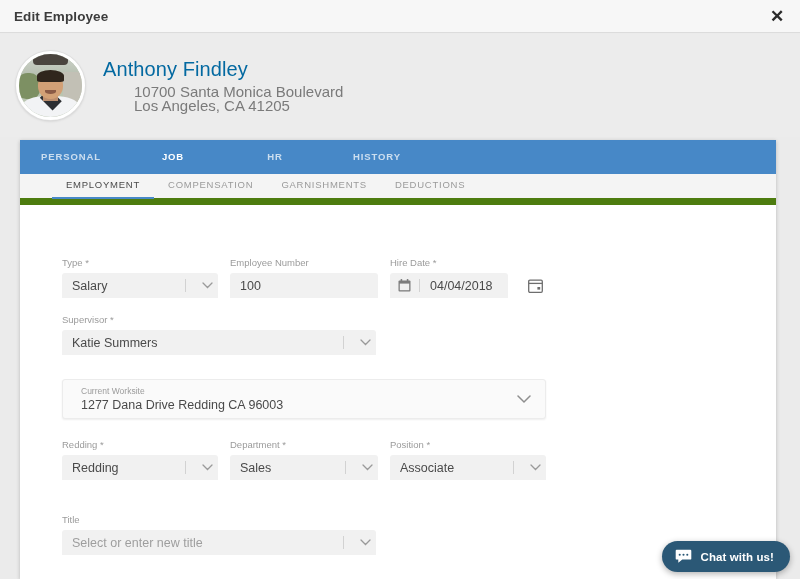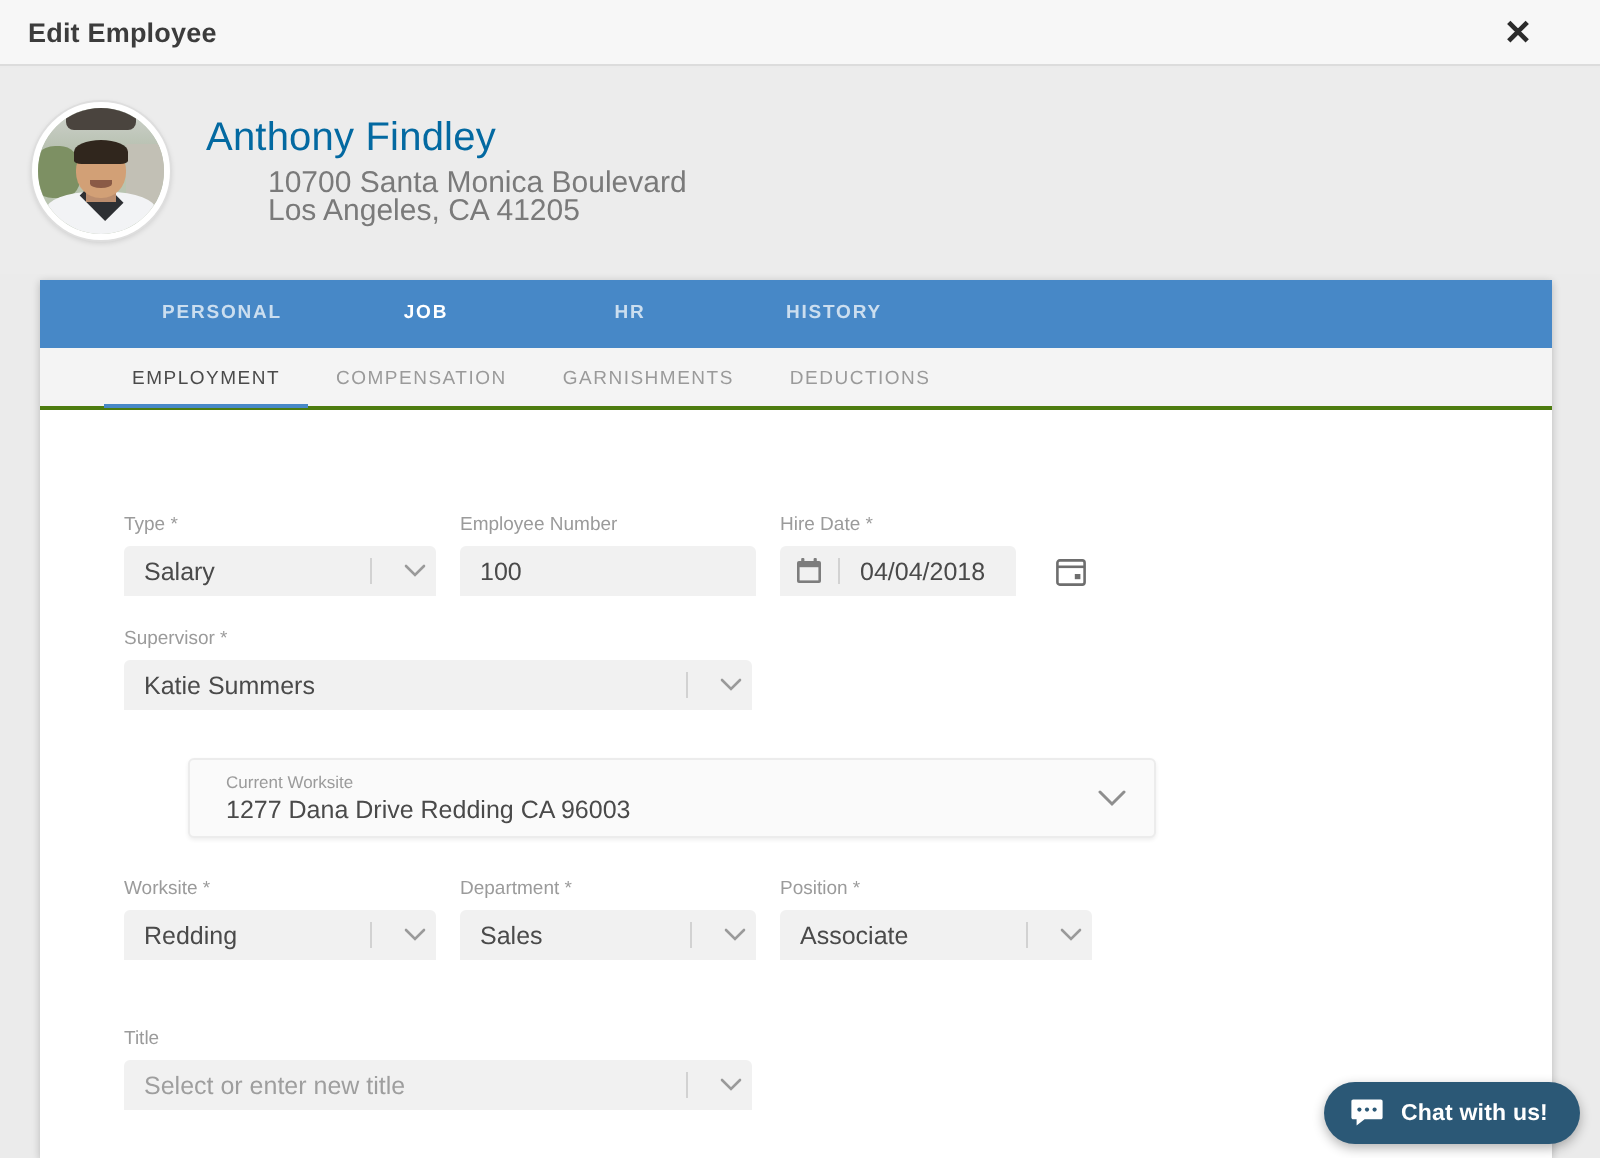--- a/index.html
+++ b/index.html
@@ -15,21 +15,21 @@
   
   .titlebar {
     position: absolute;
     top: 0; left: 0;
     width: 800px; height: 33px;
     background: #f7f7f7;
     border-bottom: 1px solid #dcdcdc;
     display: flex;
     align-items: center;
     justify-content: space-between;
-    padding: 0 30px 0 14px;
+    padding: 0 12px 0 14px;
   }
   .titlebar-title {
     font-size: 13.5px;
     font-weight: bold;
     color: #3c3c3c;
     letter-spacing: 0.1px;
   }
   .close-btn {
     width: 22px; height: 22px;
     display: flex; align-items: center; justify-content: center;
@@ -131,21 +131,20 @@
     background: #ffffff;
     box-shadow: 0 1px 4px rgba(0,0,0,0.22);
   }
 
   
   .tabbar {
     height: 34px;
     background: #4788c7;
     display: flex;
     align-items: flex-end;
-    padding-left: 40px;
   }
   .tab {
     font-size: 9.5px;
     font-weight: bold;
     letter-spacing: 0.9px;
     color: rgba(255,255,255,0.72);
     width: 102px;
     text-align: center;
     cursor: pointer;
     line-height: 34px;
@@ -153,21 +152,21 @@
   }
   .tab.active { color: #ffffff; }
 
   
   .subtabbar {
     height: 31px;
     background: #f4f4f4;
     display: flex;
     align-items: flex-end;
     padding-left: 32px;
-    border-bottom: 2px solid #4d7c0f;
+    border-bottom: 7px solid #4d7c0f;
   }
   .subtab {
     font-size: 9.5px;
     letter-spacing: 0.75px;
     color: #9a9a9a;
     padding: 0 14px 8px 14px;
     cursor: pointer;
     position: relative;
   }
   .subtab.active { color: #4a4a4a; }
@@ -262,21 +261,20 @@
     height: 40px;
     background: #fafafa;
     border: 1px solid #ececec;
     border-radius: 3px;
     box-shadow: 0 1px 2px rgba(0,0,0,0.07);
     display: flex;
     align-items: center;
     padding: 0 14px 0 18px;
     margin-bottom: 20px;
     cursor: pointer;
-    margin-left: 32px;
   }
   .worksite-text { flex: 1; }
   .worksite-label {
     font-size: 8.5px;
     color: #9b9b9b;
     line-height: 11px;
     margin-bottom: 1px;
   }
   .worksite-value {
     font-size: 12.5px;
@@ -435,21 +433,21 @@
       <div class="worksite-chev">
         <svg width="14" height="9" viewBox="0 0 14 9">
             <path d="M1 1l6 6 6-6" stroke="currentColor" stroke-width="1.5" fill="none" stroke-linecap="round"></path>
           </svg>
       </div>
     </div>
 
     <div class="row">
 
       <div class="field w-loc">
-        <div class="field-label">Worksite *</div>
+        <div class="field-label">Redding *</div>
         <div class="field-control">
           <span class="field-value">Redding</span>
           <span class="sep"></span>
           <span class="chev">
             <svg width="11" height="7" viewBox="0 0 11 7">
                 <path d="M1 1l4.5 4.5L10 1" stroke="currentColor" stroke-width="1.3" fill="none" stroke-linecap="round"></path>
               </svg>
           </span>
         </div>
       </div>

